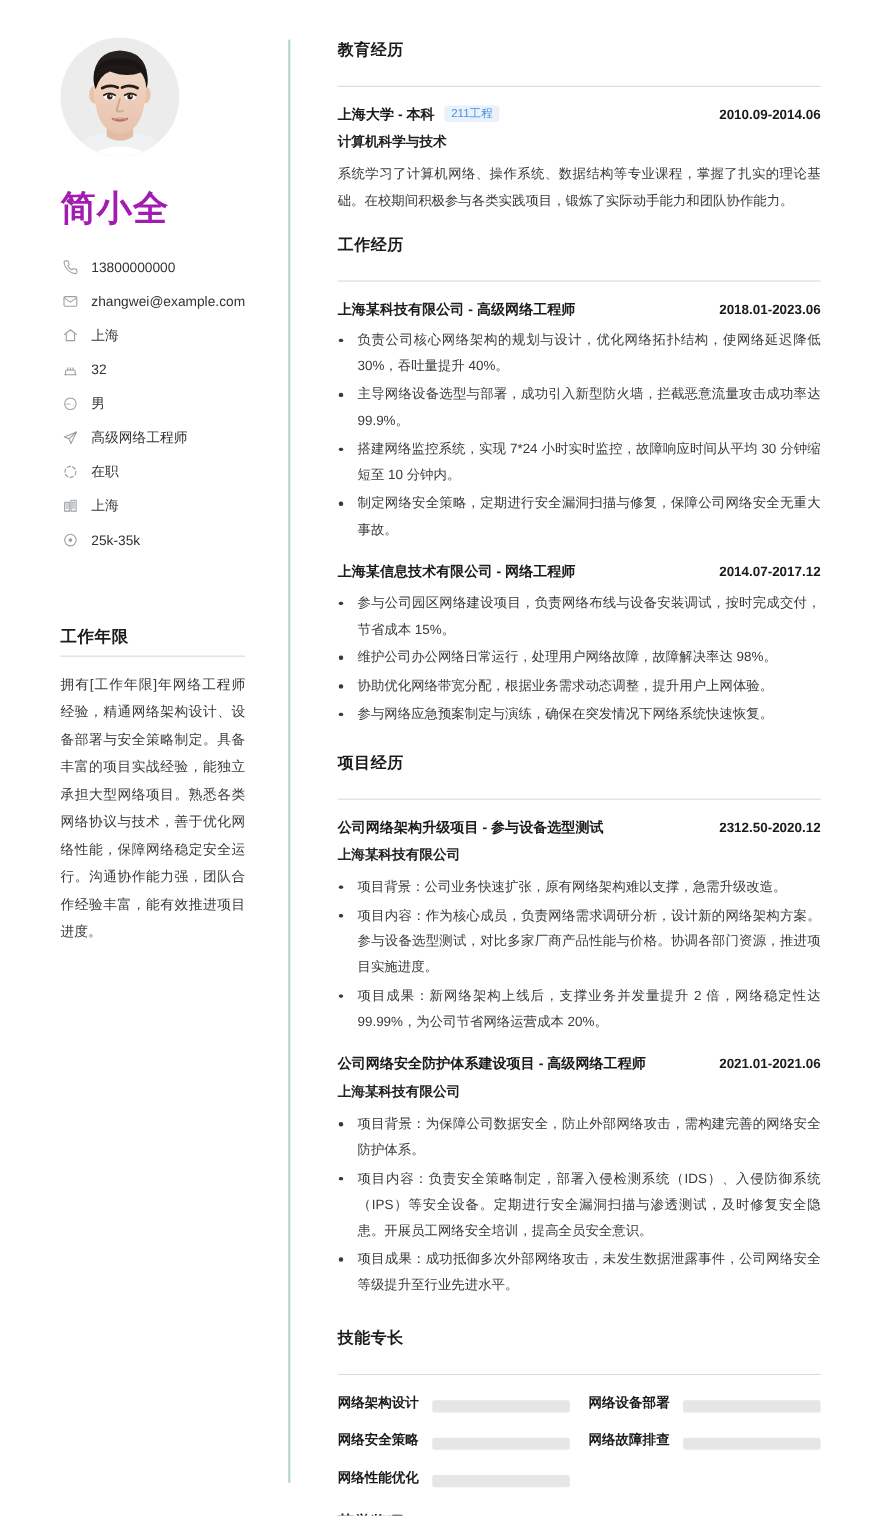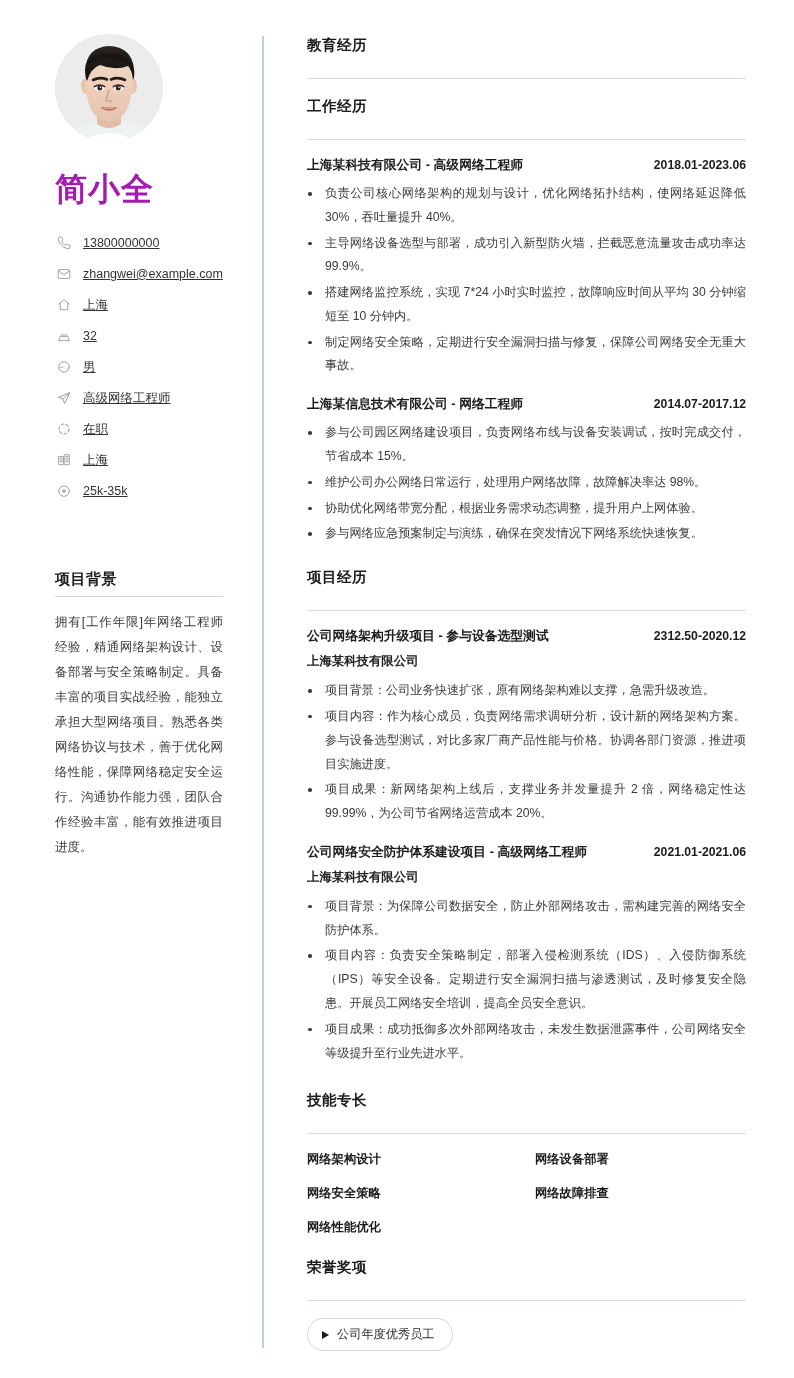--- a/index.html
+++ b/index.html
@@ -55,21 +55,20 @@
   }
 
   .contact-list { list-style: none; margin: 0 0 0 5px; }
   .contact-item {
     display: flex;
     align-items: center;
     height: 26px;
     margin-bottom: 5px;
     font-size: 12.5px;
     color: #333;
-    text-decoration: underline;
   }
   .contact-icon {
     width: 17px; height: 17px;
     flex: 0 0 17px;
     margin-right: 11px;
     display: flex; align-items: center; justify-content: center;
     color: #9aa0a6;
   }
   .contact-icon svg { display:block; }
   .contact-text { line-height: 1.2; white-space: nowrap; }
@@ -177,22 +176,21 @@
   
   .skill-grid {
     display: grid;
     grid-template-columns: 1fr 1fr;
     column-gap: 17px;
     row-gap: 17px;
     margin-bottom: 22px;
   }
   .skill-row {
     display: flex;
-    align-items: flex-start;
-    flex-direction: column;
+    align-items: flex-end;
   }
   .skill-name {
     font-size: 12.3px;
     font-weight: bold;
     color: #1b1b1b;
     white-space: nowrap;
     margin-right: 12px;
   }
   .skill-track {
     flex: 1;
@@ -366,29 +364,40 @@
           <svg width="14" height="14" viewBox="0 0 24 24" fill="none" stroke="currentColor" stroke-width="1.7">
               <circle cx="12" cy="12" r="9"></circle>
               <circle cx="12" cy="12" r="3" fill="currentColor" stroke="none"></circle>
             </svg>
         </span>
         <span class="contact-text">25k-35k</span>
       </li>
     </ul>
 
     <div class="sb-section">
-      <div class="sb-heading">项目背景</div>
+      <div class="sb-heading">工作年限</div>
       <div class="sb-body">拥有[工作年限]年网络工程师经验，精通网络架构设计、设备部署与安全策略制定。具备丰富的项目实战经验，能独立承担大型网络项目。熟悉各类网络协议与技术，善于优化网络性能，保障网络稳定安全运行。沟通协作能力强，团队合作经验丰富，能有效推进项目进度。</div>
     </div>
   </aside>
 
   <main class="main">
 
     <section class="section">
       <div class="sec-heading">教育经历</div>
+      <div class="entry">
+        <div class="entry-head">
+          <div class="entry-title-line">
+            <span>上海大学 - 本科</span>
+            <span class="badge">211工程</span>
+          </div>
+          <div class="entry-date">2010.09-2014.06</div>
+        </div>
+        <div class="entry-sub">计算机科学与技术</div>
+        <div class="entry-desc">系统学习了计算机网络、操作系统、数据结构等专业课程，掌握了扎实的理论基础。在校期间积极参与各类实践项目，锻炼了实际动手能力和团队协作能力。</div>
+      </div>
     </section>
 
     <section class="section" style="margin-top:18px;">
       <div class="sec-heading">工作经历</div>
 
       <div class="entry">
         <div class="entry-head">
           <div class="entry-title-line">
             <span>上海某科技有限公司 - 高级网络工程师</span>
           </div>

